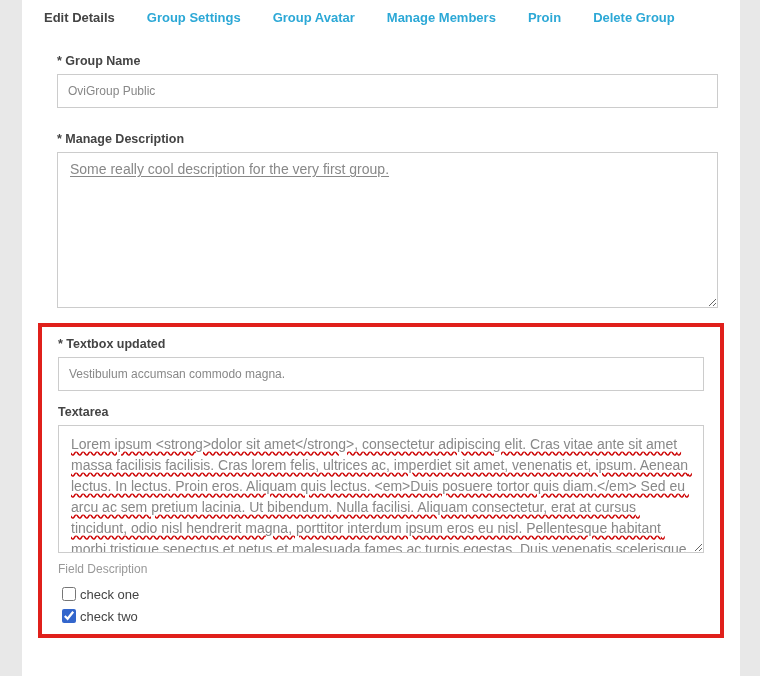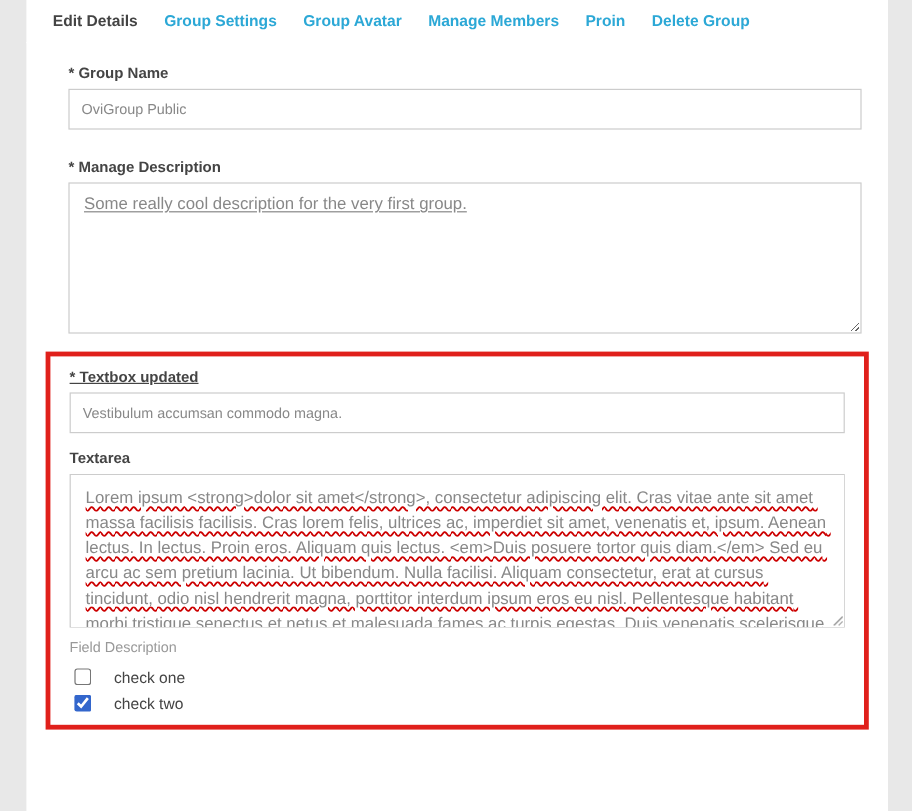--- a/index.html
+++ b/index.html
@@ -20,21 +20,21 @@
   }
   .panel {
     background: #fff;
     margin-left: 22px;
     margin-right: 20px;
     padding: 0;
     min-height: 680px;
   }
   .tabs {
     display: flex;
-    gap: 22px;
+    gap: 32px;
     padding: 10px 22px 10px 22px;
     border-bottom: 1px solid #fff;
     font-size: 13px;
     font-weight: bold;
   }
   .tabs .tab {
     color: #2ca8d6;
     cursor: pointer;
   }
   .tabs .tab.active {
@@ -68,42 +68,42 @@
     font-size: 14px;
     color: #888;
     font-family: Arial, Helvetica, sans-serif;
     resize: both;
     text-decoration: underline;
     text-decoration-style: wavy;
     text-decoration-color: #cc0000;
     text-underline-offset: 2px;
   }
   .textarea.desc {
-    height: 126px;
+    height: 156px;
     text-decoration: underline;
   }
   .textarea.big {
     height: 128px;
     overflow-y: scroll;
     line-height: 1.5;
   }
   .field-desc {
     color: #999;
     font-size: 12px;
     margin-top: 6px;
   }
   .highlight-box {
     border: 4px solid #e0201b;
     margin: 6px 16px 0 16px;
     padding: 6px 6px 6px 6px;
   }
   .cb-row {
     display: flex;
     align-items: center;
-    gap: 16px;
+    gap: 1px;
     margin: 2px 0;
     font-size: 13px;
     color: #444;
   }
   .cb-row input {
     width: 14px;
     height: 14px;
     accent-color: #3366cc;
   }
 </style>
@@ -127,21 +127,21 @@
       <input class="text-input" type="text" value="OviGroup Public" style="">
     </div>
 
     <div class="form-section">
       <div class="label">* Manage Description</div>
       <textarea class="textarea desc" style="">Some really cool description for the very first group.</textarea>
     </div>
 
     <div class="highlight-box">
       <div class="form-section" style="padding:4px 10px 2px 10px;">
-        <div class="label" style="margin-top:0;text-decoration:underline;">* Textbox updated</div>
+        <div class="label" style="margin-top:0;">* Textbox updated</div>
         <input class="text-input" type="text" value="Vestibulum accumsan commodo magna." style="">
       </div>
 
       <div class="form-section" style="padding:4px 10px 2px 10px;">
         <div class="label">Textarea</div>
         <textarea class="textarea big" style="">Lorem ipsum &lt;strong&gt;dolor sit amet&lt;/strong&gt;, consectetur adipiscing elit. Cras vitae ante sit amet massa facilisis facilisis. Cras lorem felis, ultrices ac, imperdiet sit amet, venenatis et, ipsum. Aenean lectus. In lectus. Proin eros. Aliquam quis lectus. &lt;em&gt;Duis posuere tortor quis diam.&lt;/em&gt; Sed eu arcu ac sem pretium lacinia. Ut bibendum. Nulla facilisi. Aliquam consectetur, erat at cursus tincidunt, odio nisl hendrerit magna, porttitor interdum ipsum eros eu nisl. Pellentesque habitant morbi tristique senectus et netus et malesuada fames ac turpis egestas. Duis venenatis scelerisque dolor. Nulla</textarea>
         <div class="field-desc">Field Description</div>
       </div>
 
       <div class="form-section" style="padding:4px 10px 0 10px;">

